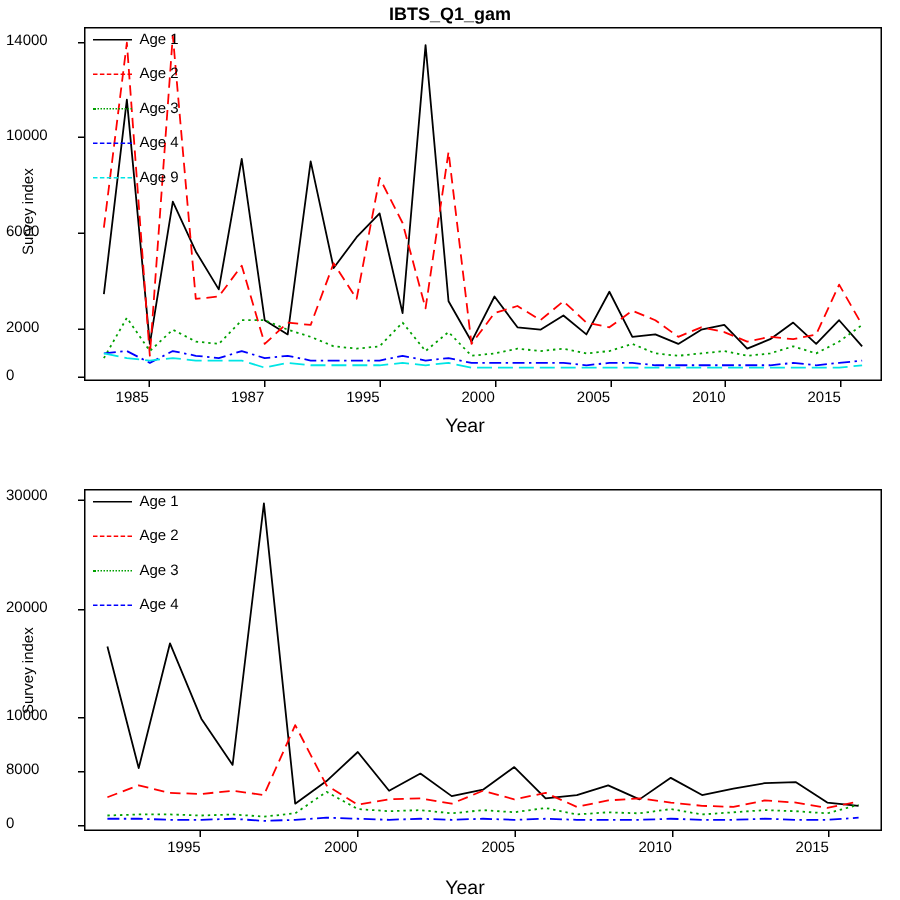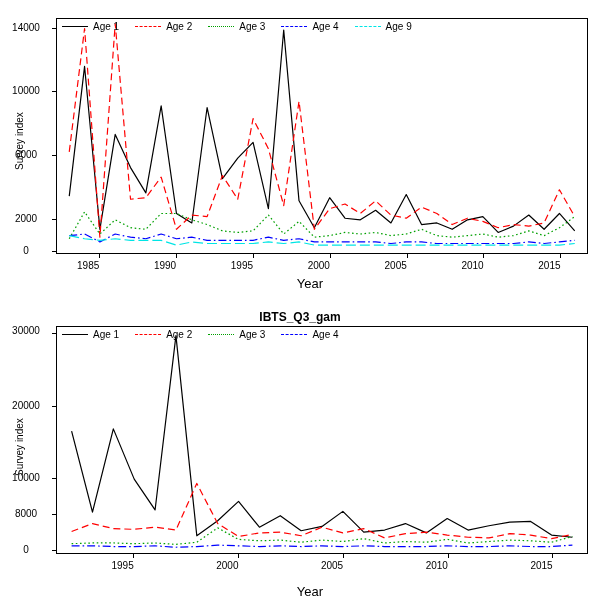--- a/index.html
+++ b/index.html
@@ -86,35 +86,35 @@
   }
   #panel-q1 .axis-label-x { top: 276px; }
   #panel-q3 .axis-label-x { top: 284px; }
 
   .tick-label {
     position: absolute;
     font-size: 10px;
     white-space: nowrap;
   }
   .ytick {
-    text-align: center;
+    text-align: left;
     width: 44px;
     left: 4px;
   }
   .xtick {
     text-align: left;
     width: 44px;
   }
 
   .legend {
     position: absolute;
     display: flex;
-    flex-direction: row;
+    flex-direction: column;
     align-items: center;
-    gap: 2px;
+    gap: 12px;
     font-size: 10px;
   }
   #panel-q1 .legend { left: 62px; top: 21px; }
   #panel-q3 .legend { left: 62px; top: 29px; }
 
   .legend-entry {
     display: flex;
     flex-direction: row;
     align-items: center;
     margin-right: 14px;
@@ -127,20 +127,21 @@
     margin-right: 5px;
   }
   .legend-label { white-space: nowrap; }
 </style>
 </head>
 <body>
 
 <div class="page">
 
   <div class="panel" id="panel-q1">
+    <div class="chart-title">IBTS_Q1_gam</div>
     <div class="axis-label-y">Survey index</div>
     <div class="axis-label-x">Year</div>
 
     <div class="plot-frame">
       <svg class="plot-svg" id="svg-q1" viewBox="0 0 532 236" preserveAspectRatio="none">
           <path d="M12.30,178.59 L27.68,47.84 L43.05,212.08 L58.43,116.41 L73.80,149.89 L89.18,175.41 L104.55,87.70 L119.93,196.14 L135.31,205.70 L150.68,89.30 L166.06,161.05 L181.43,140.32 L196.81,124.38 L212.18,191.35 L227.56,11.16 L242.94,183.38 L258.31,210.49 L273.69,180.19 L289.06,200.92 L304.44,202.51 L319.82,192.95 L335.19,205.70 L350.57,177.00 L365.94,207.30 L381.32,205.70 L396.69,212.08 L412.07,202.51 L427.45,199.32 L442.82,215.27 L458.20,208.89 L473.57,197.73 L488.95,212.08 L504.32,196.14 L519.70,213.68" fill="none" stroke="#000000" stroke-width="1.2" stroke-linejoin="round" stroke-linecap="butt"></path>
           <path d="M12.30,133.95 L27.68,9.57 L43.05,220.05 L58.43,4.78 L73.80,181.78 L89.18,180.19 L104.55,159.46 L119.93,212.08 L135.31,197.73 L150.68,199.32 L166.06,157.86 L181.43,181.78 L196.81,100.46 L212.18,130.76 L227.56,188.16 L242.94,82.92 L258.31,212.08 L273.69,191.35 L289.06,186.57 L304.44,196.14 L319.82,183.38 L335.19,197.73 L350.57,200.92 L365.94,189.76 L381.32,196.14 L396.69,207.30 L412.07,200.92 L427.45,204.11 L442.82,210.49 L458.20,207.30 L473.57,208.89 L488.95,205.70 L504.32,172.22 L519.70,199.32" fill="none" stroke="#FF0000" stroke-width="1.2" stroke-linejoin="round" stroke-linecap="butt" stroke-dasharray="7,4"></path>
           <path d="M12.30,221.65 L27.68,194.54 L43.05,216.86 L58.43,202.51 L73.80,210.49 L89.18,212.08 L104.55,196.14 L119.93,196.14 L135.31,202.51 L150.68,207.30 L166.06,213.68 L181.43,215.27 L196.81,213.68 L212.18,197.73 L227.56,216.86 L242.94,204.11 L258.31,220.05 L273.69,218.46 L289.06,215.27 L304.44,216.86 L319.82,215.27 L335.19,218.46 L350.57,216.86 L365.94,212.08 L381.32,218.46 L396.69,220.05 L412.07,218.46 L427.45,216.86 L442.82,220.05 L458.20,218.46 L473.57,213.68 L488.95,218.46 L504.32,210.49 L519.70,199.32" fill="none" stroke="#00A000" stroke-width="1.2" stroke-linejoin="round" stroke-linecap="butt" stroke-dasharray="1.6,2.6"></path>
           <path d="M12.30,218.46 L27.68,216.86 L43.05,224.84 L58.43,216.86 L73.80,220.05 L89.18,221.65 L104.55,216.86 L119.93,221.65 L135.31,220.05 L150.68,223.24 L166.06,223.24 L181.43,223.24 L196.81,223.24 L212.18,220.05 L227.56,223.24 L242.94,221.65 L258.31,224.84 L273.69,224.84 L289.06,224.84 L304.44,224.84 L319.82,224.84 L335.19,226.43 L350.57,224.84 L365.94,224.84 L381.32,226.43 L396.69,226.43 L412.07,226.43 L427.45,226.43 L442.82,226.43 L458.20,226.43 L473.57,224.84 L488.95,226.43 L504.32,224.84 L519.70,223.24" fill="none" stroke="#0000FF" stroke-width="1.2" stroke-linejoin="round" stroke-linecap="butt" stroke-dasharray="8,3,1.6,3"></path>
           <path d="M12.30,218.46 L27.68,221.65 L43.05,223.24 L58.43,221.65 L73.80,223.24 L89.18,223.24 L104.55,223.24 L119.93,228.03 L135.31,224.84 L150.68,226.43 L166.06,226.43 L181.43,226.43 L196.81,226.43 L212.18,224.84 L227.56,226.43 L242.94,224.84 L258.31,228.03 L273.69,228.03 L289.06,228.03 L304.44,228.03 L319.82,228.03 L335.19,228.03 L350.57,228.03 L365.94,228.03 L381.32,228.03 L396.69,228.03 L412.07,228.03 L427.45,228.03 L442.82,228.03 L458.20,228.03 L473.57,228.03 L488.95,228.03 L504.32,228.03 L519.70,226.43" fill="none" stroke="#00E5E5" stroke-width="1.2" stroke-linejoin="round" stroke-linecap="butt" stroke-dasharray="10,4"></path>
@@ -149,21 +150,21 @@
 
     <div id="yticks-q1">
         <div class="tick-label ytick" style="top: 244.811px;">0</div>
         <div class="tick-label ytick" style="top: 212.919px;">2000</div>
         <div class="tick-label ytick" style="top: 149.135px;">6000</div>
         <div class="tick-label ytick" style="top: 85.3514px;">10000</div>
         <div class="tick-label ytick" style="top: 21.5676px;">14000</div>
       </div>
     <div id="xticks-q1">
         <div class="tick-label xtick" style="left: 77.052px; top: 260px;">1985</div>
-        <div class="tick-label xtick" style="left: 153.931px; top: 260px;">1990</div>
+        <div class="tick-label xtick" style="left: 153.931px; top: 260px;">1987</div>
         <div class="tick-label xtick" style="left: 230.809px; top: 260px;">1995</div>
         <div class="tick-label xtick" style="left: 307.688px; top: 260px;">2000</div>
         <div class="tick-label xtick" style="left: 384.566px; top: 260px;">2005</div>
         <div class="tick-label xtick" style="left: 461.445px; top: 260px;">2010</div>
         <div class="tick-label xtick" style="left: 538.324px; top: 260px;">2015</div>
       </div>
 
     <div class="legend" id="legend-q1">
         <div class="legend-entry">
           <div class="legend-line" style="border-top-color: rgb(0, 0, 0); border-top-style: solid;"></div>
@@ -194,21 +195,20 @@
       <div style="position: absolute; left: 99.052px; top: 254px; width: 0px; height: 4px; border-left: 1px solid rgb(0, 0, 0);"></div>
       <div style="position: absolute; left: 175.931px; top: 254px; width: 0px; height: 4px; border-left: 1px solid rgb(0, 0, 0);"></div>
       <div style="position: absolute; left: 252.809px; top: 254px; width: 0px; height: 4px; border-left: 1px solid rgb(0, 0, 0);"></div>
       <div style="position: absolute; left: 329.688px; top: 254px; width: 0px; height: 4px; border-left: 1px solid rgb(0, 0, 0);"></div>
       <div style="position: absolute; left: 406.566px; top: 254px; width: 0px; height: 4px; border-left: 1px solid rgb(0, 0, 0);"></div>
       <div style="position: absolute; left: 483.445px; top: 254px; width: 0px; height: 4px; border-left: 1px solid rgb(0, 0, 0);"></div>
       <div style="position: absolute; left: 560.324px; top: 254px; width: 0px; height: 4px; border-left: 1px solid rgb(0, 0, 0);"></div>
     </div>
 
   <div class="panel" id="panel-q3">
-    <div class="chart-title">IBTS_Q3_gam</div>
     <div class="axis-label-y">Survey index</div>
     <div class="axis-label-x">Year</div>
 
     <div class="plot-frame">
       <svg class="plot-svg" id="svg-q3" viewBox="0 0 532 228" preserveAspectRatio="none">
           <path d="M14.66,104.95 L35.61,186.74 L56.55,102.78 L77.50,153.45 L98.44,184.57 L119.39,8.69 L140.33,210.63 L161.28,195.43 L182.22,175.89 L203.17,201.94 L224.11,190.36 L245.06,205.56 L266.00,201.22 L286.94,186.02 L307.89,207.01 L328.83,204.84 L349.78,198.32 L370.72,207.73 L391.67,193.26 L412.61,204.84 L433.56,200.50 L454.50,196.88 L475.45,196.15 L496.39,209.90 L517.34,212.08" fill="none" stroke="#000000" stroke-width="1.2" stroke-linejoin="round" stroke-linecap="butt"></path>
           <path d="M14.66,206.29 L35.61,198.32 L56.55,203.39 L77.50,204.11 L98.44,201.94 L119.39,204.84 L140.33,157.79 L161.28,198.32 L182.22,211.35 L203.17,207.73 L224.11,207.01 L245.06,210.63 L266.00,201.94 L286.94,207.73 L307.89,203.39 L328.83,212.80 L349.78,208.46 L370.72,207.01 L391.67,209.90 L412.61,212.08 L433.56,212.80 L454.50,208.46 L475.45,209.90 L496.39,213.52 L517.34,209.18" fill="none" stroke="#FF0000" stroke-width="1.2" stroke-linejoin="round" stroke-linecap="butt" stroke-dasharray="7,4"></path>
           <path d="M14.66,218.59 L35.61,217.87 L56.55,217.87 L77.50,218.59 L98.44,217.87 L119.39,219.31 L140.33,217.14 L161.28,202.67 L182.22,214.25 L203.17,215.70 L224.11,214.97 L245.06,217.14 L266.00,214.97 L286.94,216.42 L307.89,213.52 L328.83,217.87 L349.78,216.42 L370.72,217.14 L391.67,214.25 L412.61,217.87 L433.56,216.42 L454.50,214.97 L475.45,215.70 L496.39,217.14 L517.34,211.35" fill="none" stroke="#00A000" stroke-width="1.2" stroke-linejoin="round" stroke-linecap="butt" stroke-dasharray="1.6,2.6"></path>
           <path d="M14.66,220.76 L35.61,220.76 L56.55,221.49 L77.50,221.49 L98.44,220.76 L119.39,222.21 L140.33,221.49 L161.28,220.04 L182.22,220.76 L203.17,221.49 L224.11,220.76 L245.06,221.49 L266.00,220.76 L286.94,221.49 L307.89,220.76 L328.83,221.49 L349.78,221.49 L370.72,221.49 L391.67,220.76 L412.61,221.49 L433.56,221.49 L454.50,220.76 L475.45,221.49 L496.39,221.49 L517.34,220.04" fill="none" stroke="#0000FF" stroke-width="1.2" stroke-linejoin="round" stroke-linecap="butt" stroke-dasharray="8,3,1.6,3"></path>
         </svg>

